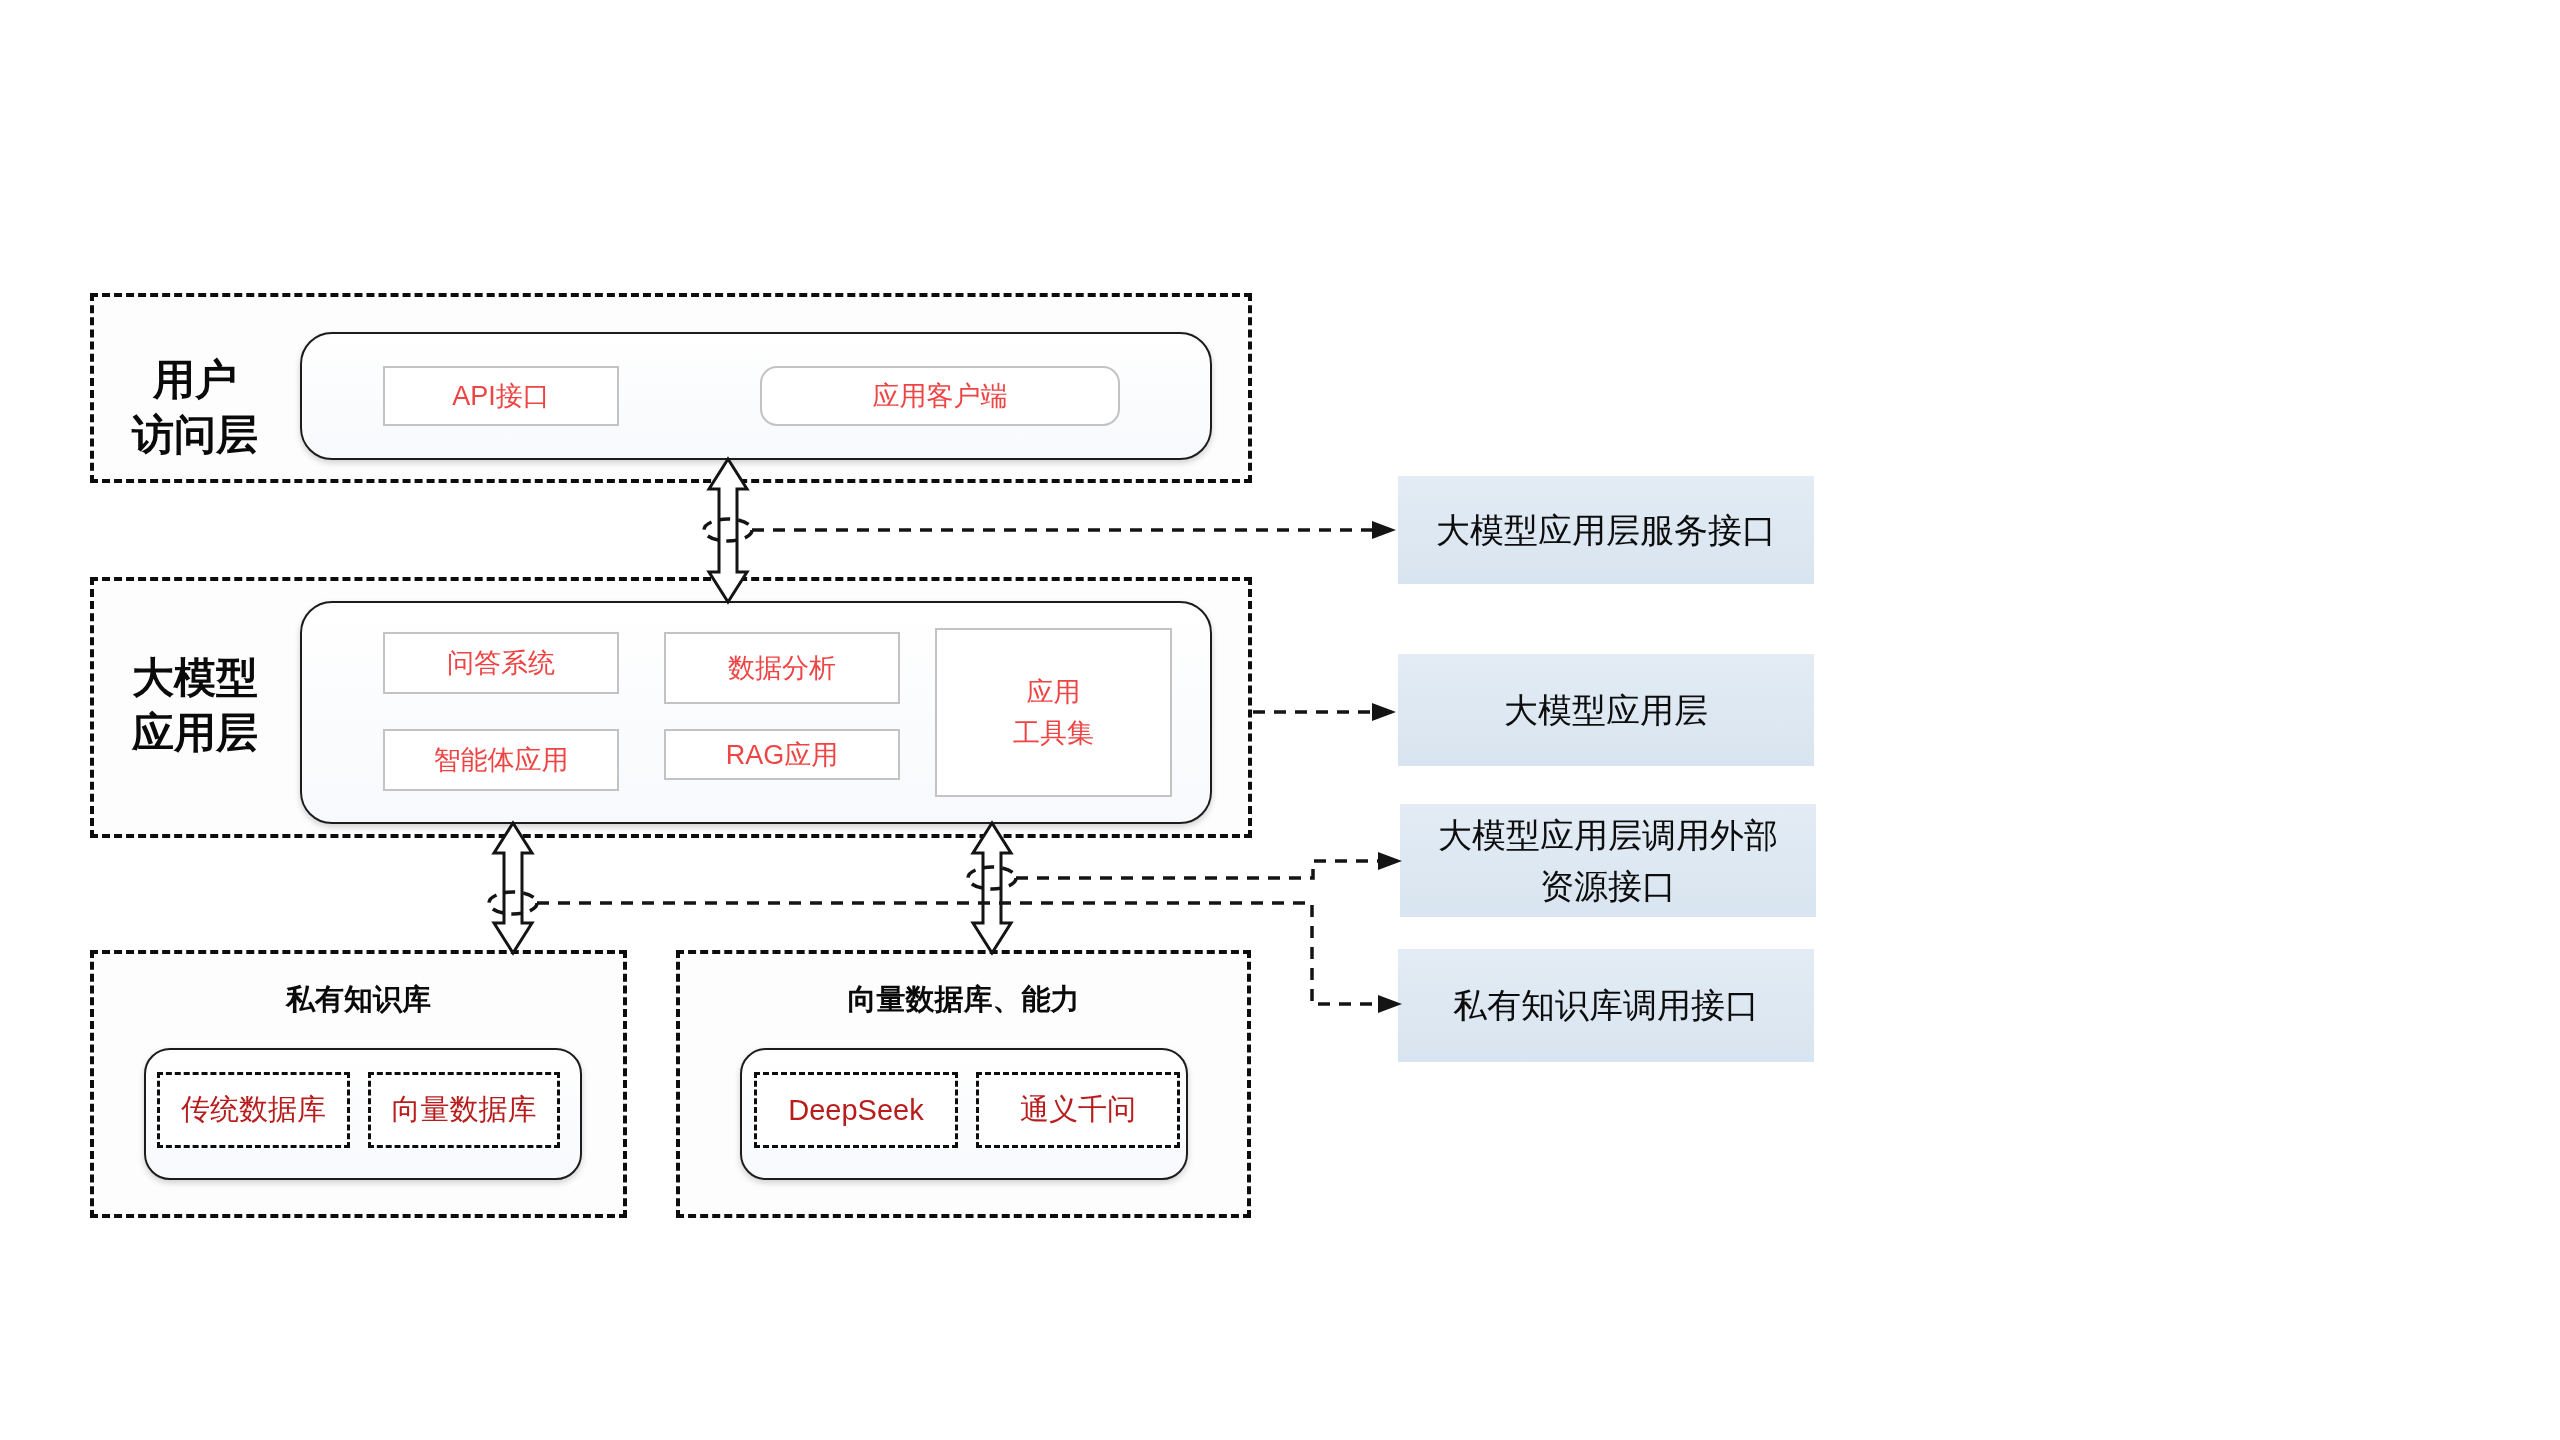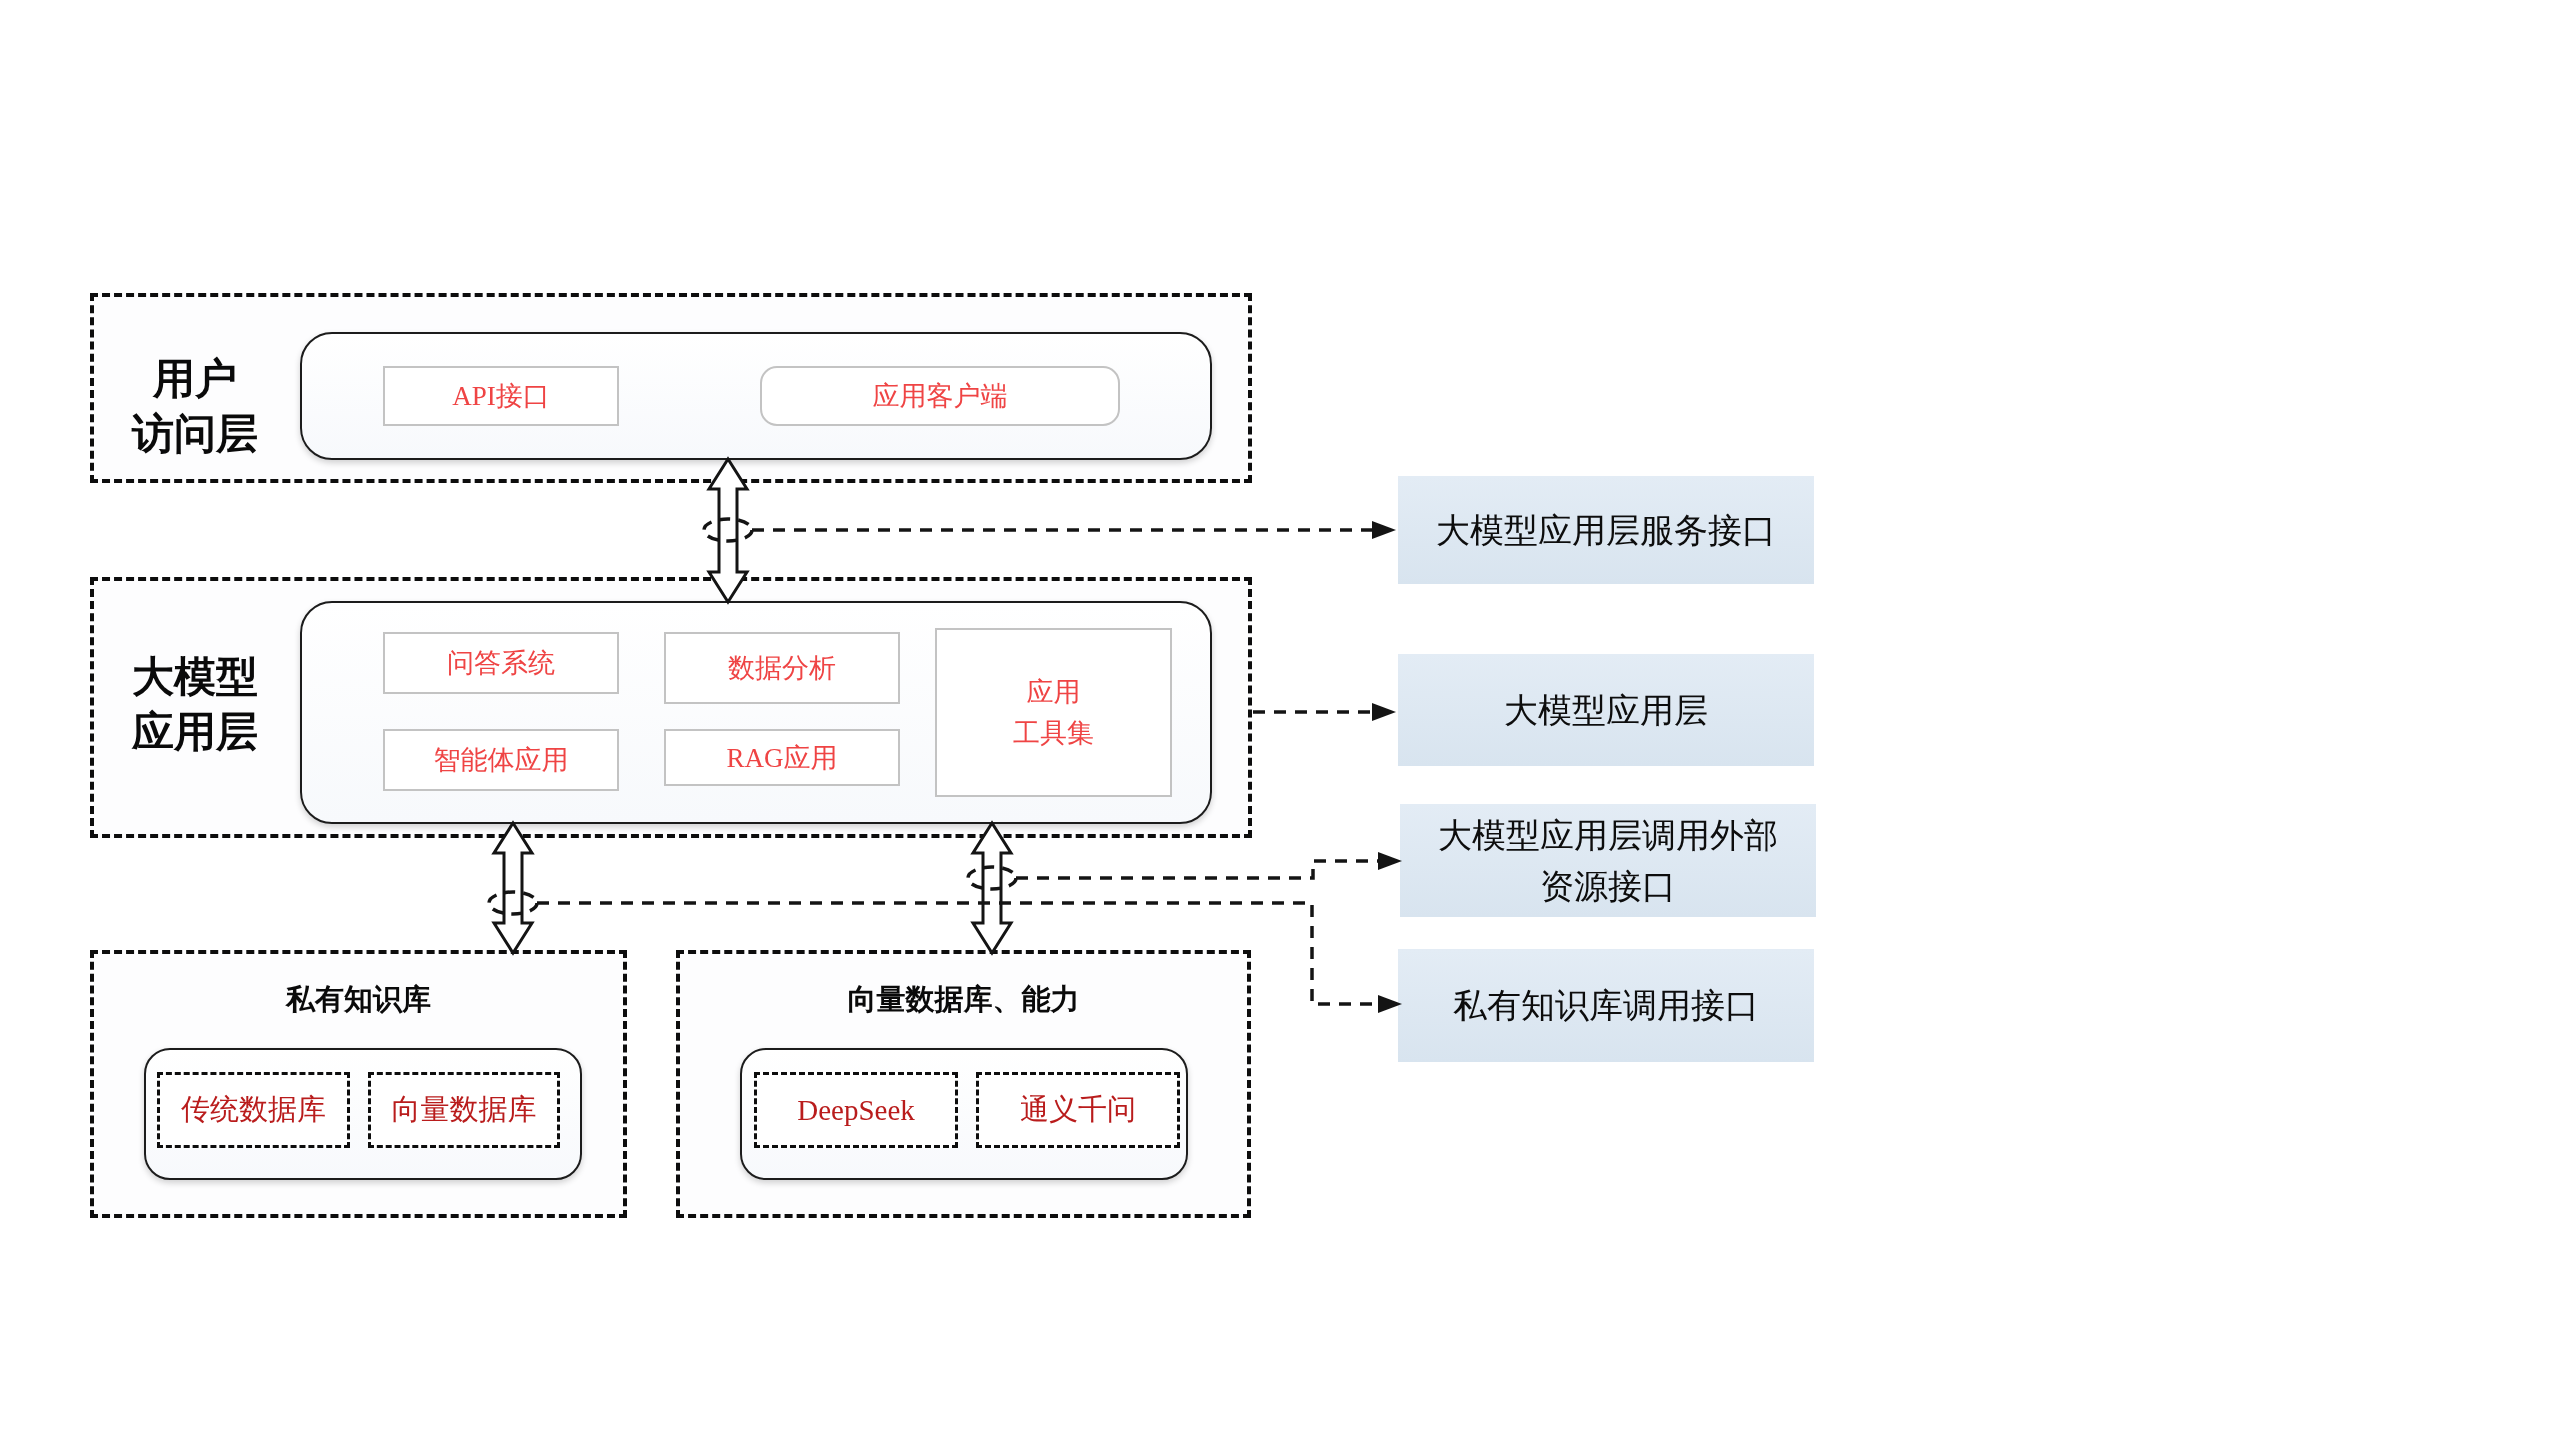--- a/index.html
+++ b/index.html
@@ -1,17 +1,17 @@
 <!DOCTYPE html>
 <html style="--iface-bg: #dce7f2; --cell-border: #c3c3c3;"><head>
 <meta charset="utf-8">
 <style>
   html,body{margin:0;padding:0;background:#ffffff;}
   body{font-family:"Liberation Sans","DejaVu Sans",sans-serif;color:#111;}
-  #canvas{position:relative;width:2560px;height:1440px;background:#ffffff;overflow:hidden;font-family:Liberation Serif, serif;}
+  #canvas{position:relative;width:2560px;height:1440px;background:#ffffff;overflow:hidden;}
 
   
   .layer{position:absolute;border:4px dashed #0d0d0d;background:#fdfdfe;box-sizing:border-box;}
 
   
   .rounded{position:absolute;border:2.5px solid #1c1c1c;border-radius:32px;
            background:linear-gradient(180deg,#ffffff 0%,#f7f9fc 100%);
            box-shadow:0 3px 6px rgba(0,0,0,0.18);box-sizing:border-box;}
 
   
@@ -54,21 +54,21 @@
 
   <div class="layer" style="left:90px;top:577px;width:1162px;height:261px;"></div>
   <div class="layer-label preline" style="left:95px;top:650px;width:200px;">大模型
 应用层</div>
   <div class="rounded" style="left:300px;top:601px;width:912px;height:223px;"></div>
   <div class="cell" style="left:383px;top:632px;width:236px;height:62px;">问答系统</div>
   <div class="cell" style="left:664px;top:632px;width:236px;height:72px;">数据分析</div>
   <div class="cell preline" style="left:935px;top:628px;width:237px;height:169px;line-height:1.5;">应用
 工具集</div>
   <div class="cell" style="left:383px;top:729px;width:236px;height:62px;">智能体应用</div>
-  <div class="cell" style="left:664px;top:729px;width:236px;height:57px;">RAG应用</div>
+  <div class="cell" style="left:664px;top:729px;width:236px;height:51px;">RAG应用</div>
 
   <div class="layer" style="left:90px;top:950px;width:537px;height:268px;"></div>
   <div class="section-title" style="left:90px;top:980px;width:537px;">私有知识库</div>
   <div class="rounded" style="left:144px;top:1048px;width:438px;height:132px;border-radius:26px;"></div>
   <div class="cell-dashed" style="left:157px;top:1072px;width:193px;height:76px;">传统数据库</div>
   <div class="cell-dashed" style="left:368px;top:1072px;width:192px;height:76px;">向量数据库</div>
 
   <div class="layer" style="left:676px;top:950px;width:575px;height:268px;"></div>
   <div class="section-title" style="left:676px;top:980px;width:575px;">向量数据库、能力</div>
   <div class="rounded" style="left:740px;top:1048px;width:448px;height:132px;border-radius:26px;"></div>

